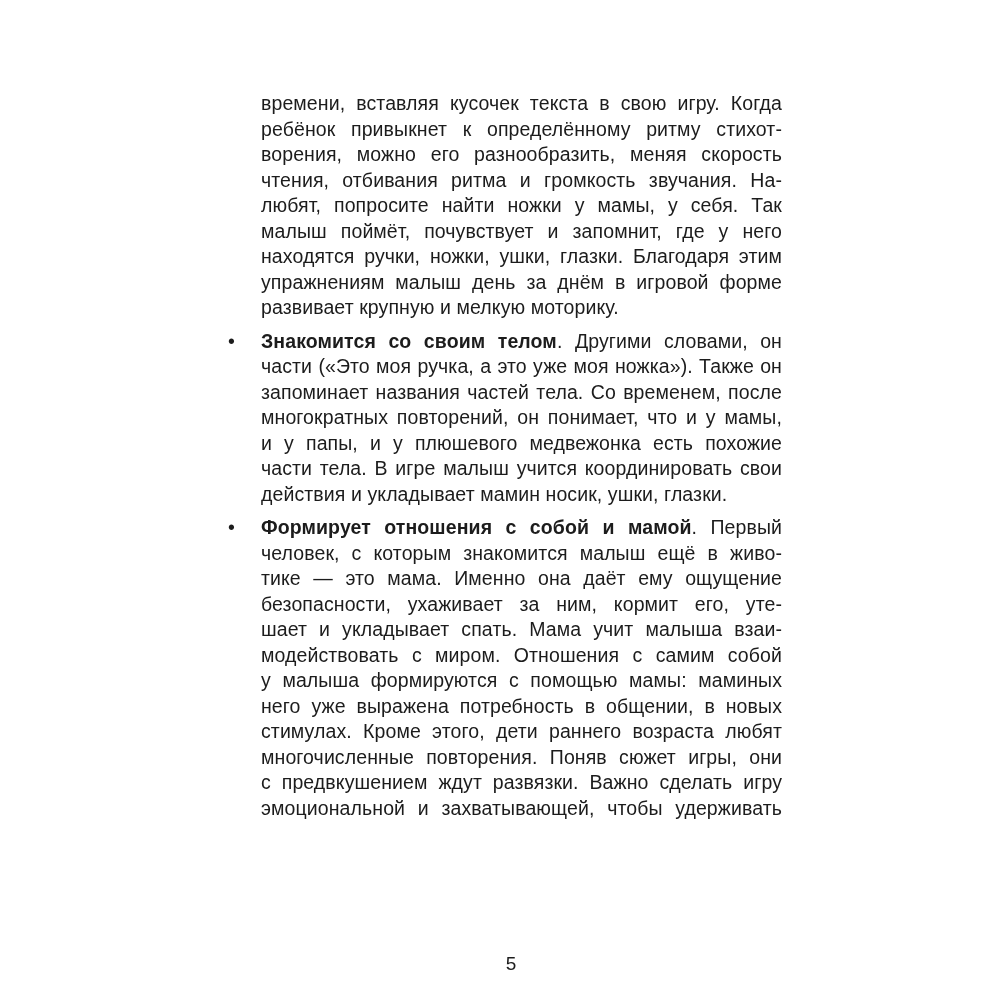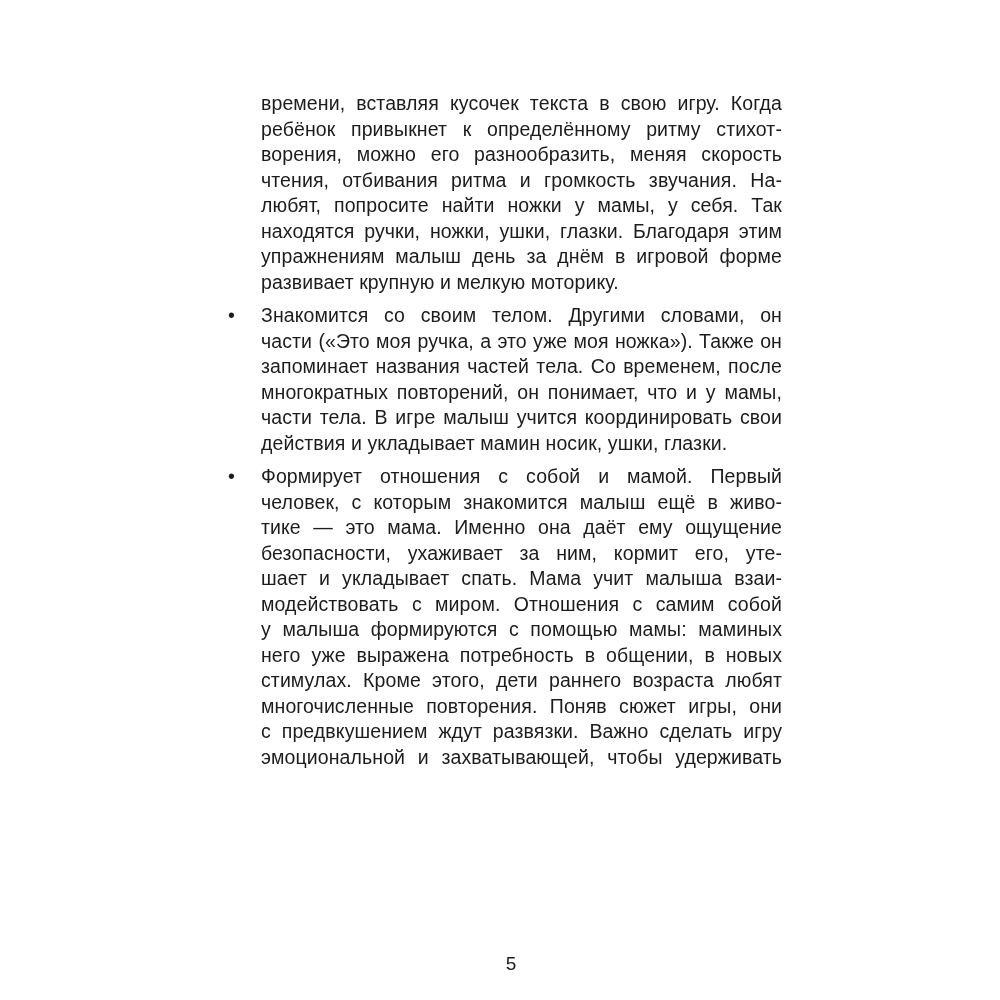--- a/index.html
+++ b/index.html
@@ -33,21 +33,21 @@
     color: #1c1c1c;
     text-align: justify;
     text-align-last: justify;
     -moz-text-align-last: justify;
     letter-spacing: 0.1px;
   }
   .line.last {
     text-align-last: left;
     -moz-text-align-last: left;
   }
-  .bold { font-weight: 400; }
+  .bold { font-weight: 700; }
   .bullet-marker {
     position: absolute;
     left: -33px;
     top: 0;
     font-size: 19.5px;
     line-height: 25.5px;
     color: #1c1c1c;
   }
   .page-number {
     position: absolute;
@@ -64,30 +64,32 @@
 <body>
 
 <div class="page">
   <div class="text-block">
       <div class="para">
         <div class="line"><span>времени, вставляя кусочек текста в свою игру. Когда</span></div>
         <div class="line"><span>ребёнок привыкнет к определённому ритму стихот-</span></div>
         <div class="line"><span>ворения, можно его разнообразить, меняя скорость</span></div>
         <div class="line"><span>чтения, отбивания ритма и громкость звучания. На-</span></div>
         <div class="line"><span>любят, попросите найти ножки у мамы, у себя. Так</span></div>
+        <div class="line"><span>малыш поймёт, почувствует и запомнит, где у него</span></div>
         <div class="line"><span>находятся ручки, ножки, ушки, глазки. Благодаря этим</span></div>
         <div class="line"><span>упражнениям малыш день за днём в игровой форме</span></div>
         <div class="line last"><span>развивает крупную и мелкую моторику.</span></div>
       </div>
       <div class="para">
         <span class="bullet-marker">•</span>
         <div class="line"><span class="bold">Знакомится со своим телом</span><span>. Другими словами, он</span></div>
         <div class="line"><span>части («Это моя ручка, а это уже моя ножка»). Также он</span></div>
         <div class="line"><span>запоминает названия частей тела. Со временем, после</span></div>
         <div class="line"><span>многократных повторений, он понимает, что и у мамы,</span></div>
+        <div class="line"><span>и у папы, и у плюшевого медвежонка есть похожие</span></div>
         <div class="line"><span>части тела. В игре малыш учится координировать свои</span></div>
         <div class="line last"><span>действия и укладывает мамин носик, ушки, глазки.</span></div>
       </div>
       <div class="para">
         <span class="bullet-marker">•</span>
         <div class="line"><span class="bold">Формирует отношения с собой и мамой</span><span>. Первый</span></div>
         <div class="line"><span>человек, с которым знакомится малыш ещё в живо-</span></div>
         <div class="line"><span>тике — это мама. Именно она даёт ему ощущение</span></div>
         <div class="line"><span>безопасности, ухаживает за ним, кормит его, уте-</span></div>
         <div class="line"><span>шает и укладывает спать. Мама учит малыша взаи-</span></div>

